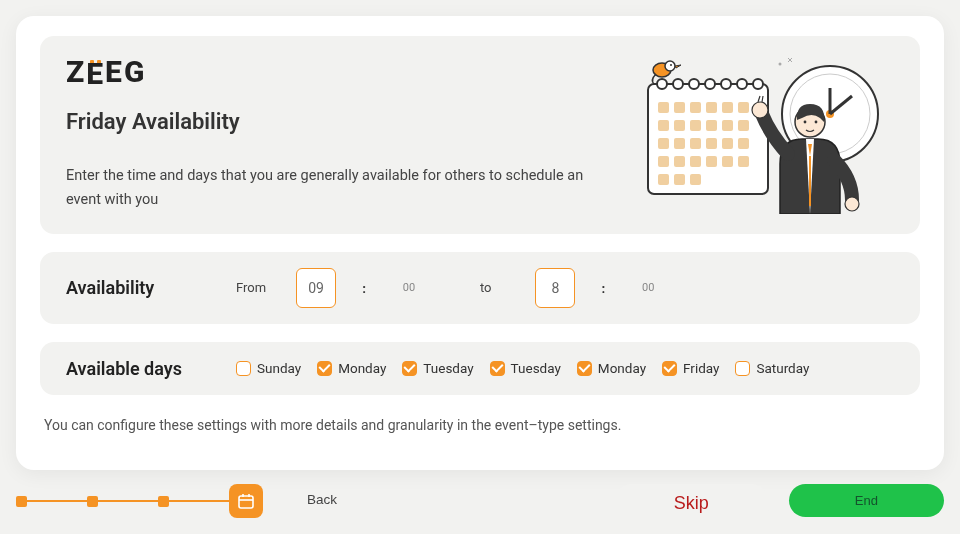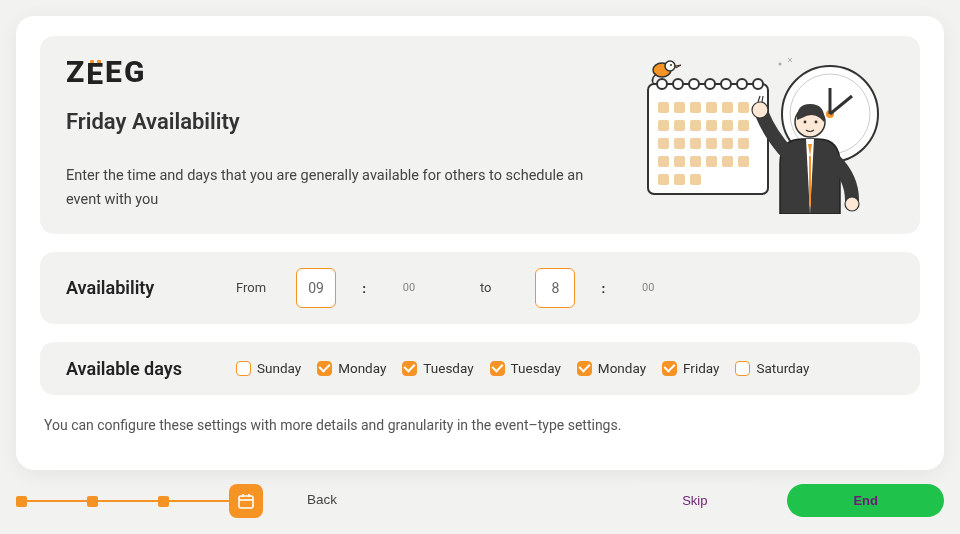--- a/index.html
+++ b/index.html
@@ -174,34 +174,33 @@
     border:none;
     cursor:pointer;
     padding:8px 14px;
   }
   .spacer { flex:1; }
   .skip-btn {
     background:#f2f2f0;
     border:none;
     border-radius:18px;
     padding: 9px 60px;
-    font-size:13px;
-    color:#701a75;
+    font-size:18px;
+    color:#b91c1c;
     cursor:pointer;
     margin-right: 20px;
   }
   .end-btn {
     background:#1fc24a;
     border:none;
     border-radius:18px;
     padding: 9px 66px;
     font-size:13px;
-    color:#701a75;
+    color:#14532d;
     cursor:pointer;
-    font-weight:bold;
   }
 </style>
 </head>
 <body>
 
 <div class="panel">
 
   <div class="header-card">
     <div class="logo">
       <span class="z">Z</span>

